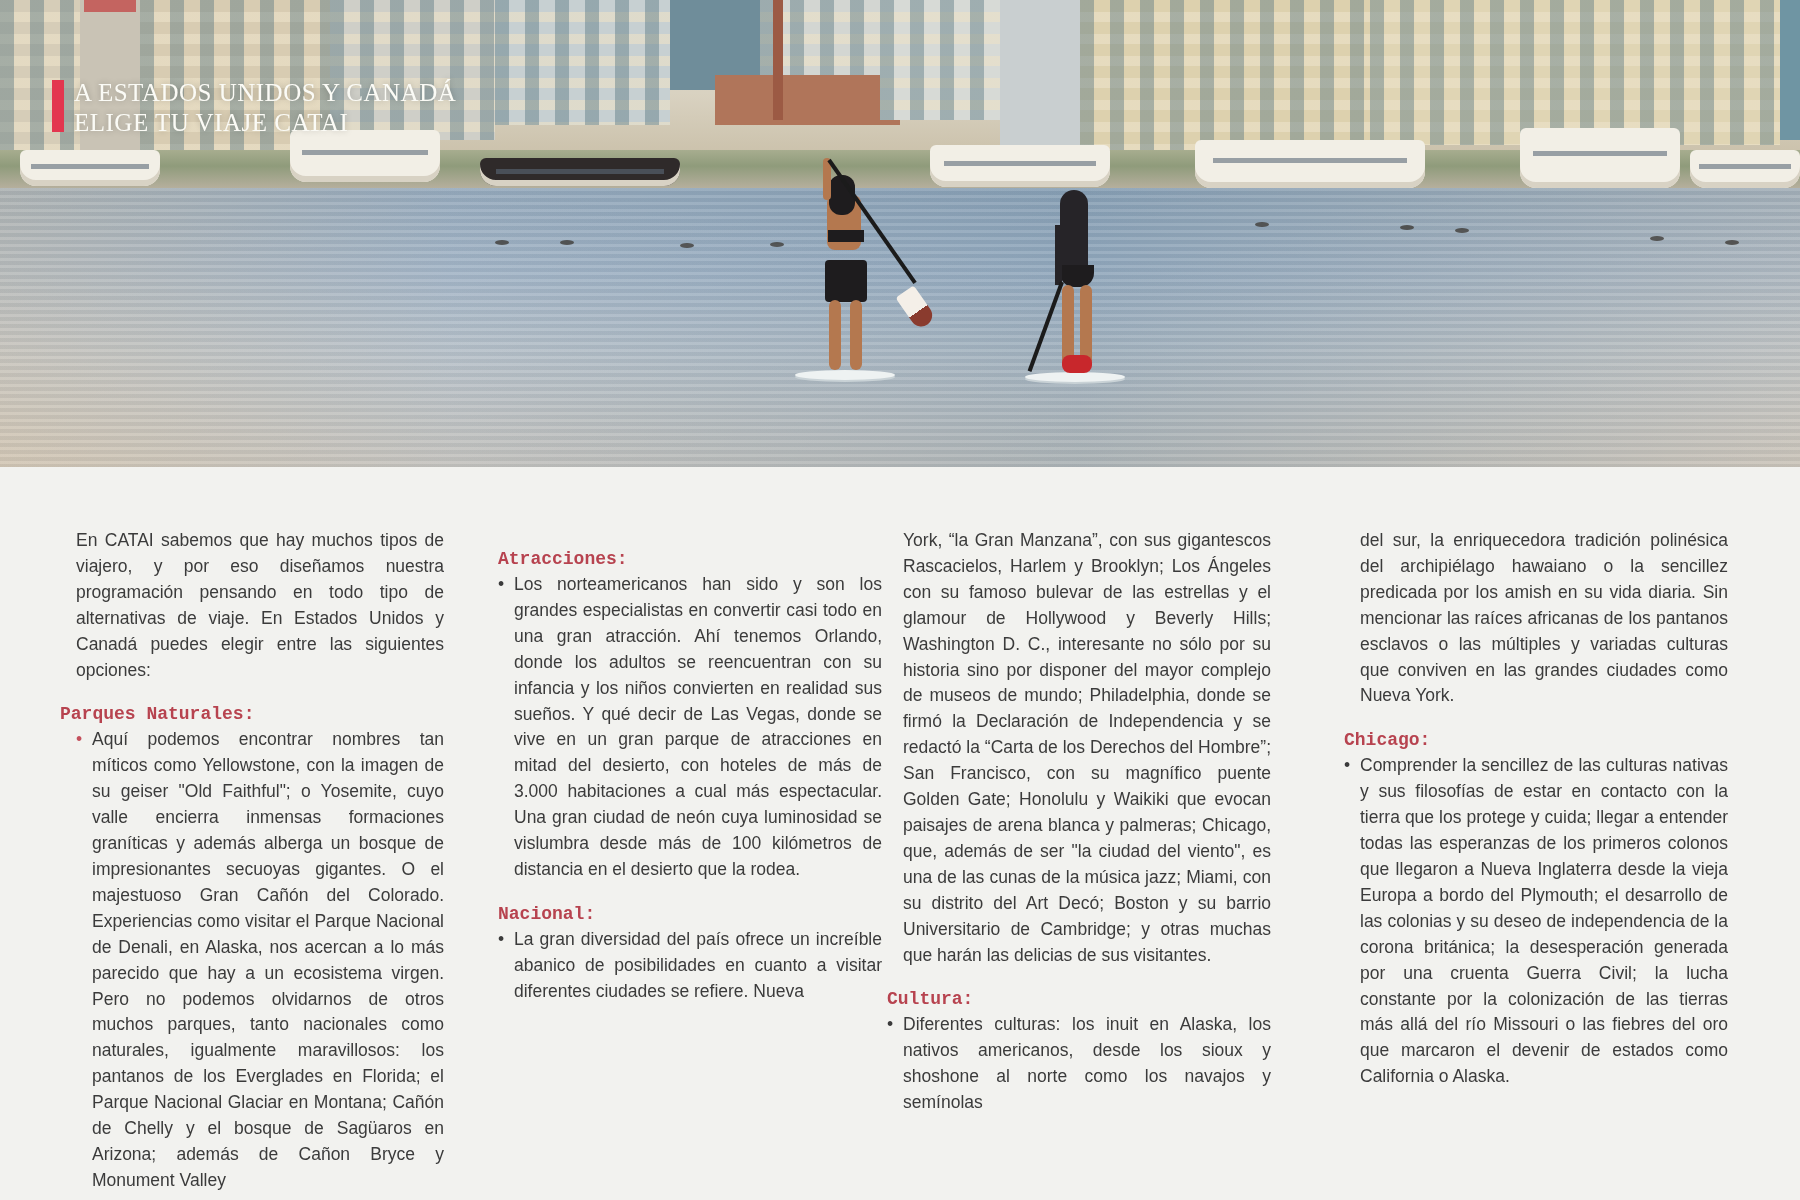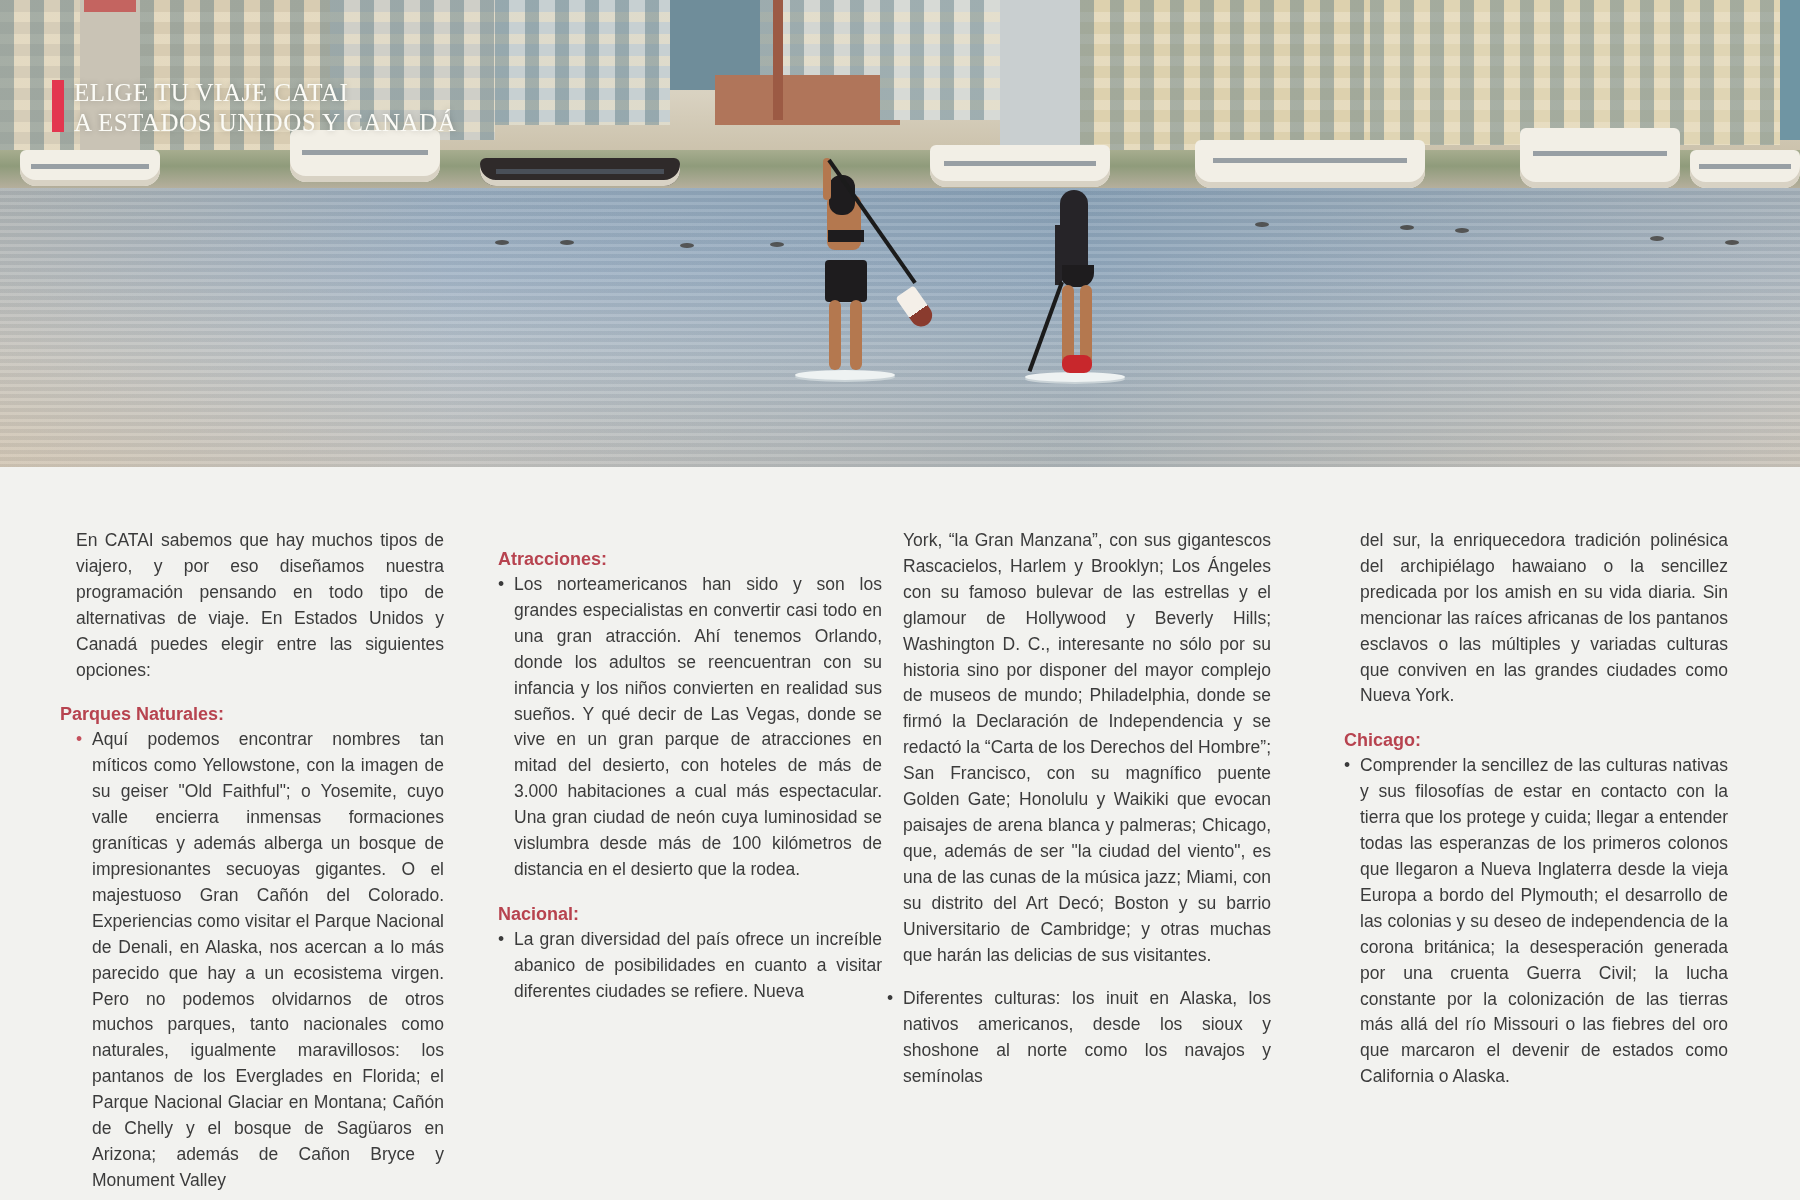--- a/index.html
+++ b/index.html
@@ -31,21 +31,21 @@
   .shaft { position:absolute; width:4px; background:#1b1b1b; transform-origin:top center; }
   .blade { position:absolute; width:22px; height:40px; background:linear-gradient(180deg,#f4efe8 0 60%,#8a3b2e 60%); border-radius:4px 4px 12px 12px; }
 
   .hero-title { position:absolute; left:52px; top:78px; display:flex; align-items:stretch; }
   .hero-bar { width:12px; background:#e3364f; margin-right:10px; margin-top:2px; height:52px; }
   .hero-text { color:#fbfbf6; font-family:"Liberation Serif", "DejaVu Serif", serif; font-size:25px; line-height:30px; letter-spacing:0.5px; text-shadow:0 0 6px rgba(0,0,0,.25); }
 
   
   .col { position:absolute; top:528px; width:368px; font-size:17.5px; line-height:25.9px; text-align:justify; hyphens:manual; }
   .col p { margin:0; }
-  .col h3 { font-family:Liberation Sans, sans-serif; font-weight:bold; color:#b7434f; font-size:18px; line-height:26px; margin:18px 0 0 -16px; }
+  .col h3 { font-family:Liberation Mono, monospace; font-weight:bold; color:#b7434f; font-size:18px; line-height:26px; margin:18px 0 0 -16px; }
   .col h3.first { margin-top:0; }
   .bullet { position:relative; padding-left:0; }
   .bullet-dot { position:absolute; left:-16px; top:0; color:#3b3b3b; }
   .bullet-dot.red { color:#c4505c; }
   .gap { height:18px; }
 </style>
 </head>
 <body>
 
 <div class="hero">
@@ -107,22 +107,22 @@
     <div class="torso-skin" style="left:42px;top:95px;width:12px;height:85px;"></div>
     <div class="torso-skin" style="left:60px;top:95px;width:12px;height:85px;"></div>
     <div class="dark" style="left:35px;top:35px;width:7px;height:60px;background:#262428;"></div>
     <div class="shaft" style="left:40px;top:92px;height:95px;transform:rotate(20deg);"></div>
     <div class="torso-skin" style="left:42px;top:165px;width:30px;height:18px;background:#c8272c;border-radius:8px;"></div>
   </div>
 
   <div class="hero-title">
     <div class="hero-bar"></div>
     <div class="hero-text">
+      <div>A ESTADOS UNIDOS Y CANADÁ</div>
       <div>ELIGE TU VIAJE CATAI</div>
-      <div>A ESTADOS UNIDOS Y CANADÁ</div>
     </div>
   </div>
 </div>
 
 <div class="col" style="left:76px;">
   <p>En CATAI sabemos que hay muchos tipos de viajero, y por eso diseñamos nuestra programación pensando en todo tipo de alternativas de viaje. En Estados Unidos y Canadá puedes elegir entre las siguientes opciones:</p>
   <div class="gap"></div>
   <h3 class="first">Parques Naturales:</h3>
   <div class="bullet" style="margin-left:16px;">
     <span class="bullet-dot red">•</span>
@@ -141,20 +141,21 @@
   <h3 class="first">Nacional:</h3>
   <div class="bullet">
     <span class="bullet-dot">•</span>
     <p>La gran diversidad del país ofrece un increíble abanico de posibilidades en cuanto a visitar diferentes ciudades se refiere. Nueva</p>
   </div>
 </div>
 
 <div class="col" style="left:903px;">
   <p>York, “la Gran Manzana”, con sus gigantescos Rascacielos, Harlem y Brooklyn; Los Ángeles con su famoso bulevar de las estrellas y el glamour de Hollywood y Beverly Hills; Washington D. C., interesante no sólo por su historia sino por disponer del mayor complejo de museos de mundo; Philadelphia, donde se firmó la Declaración de Independencia y se redactó la “Carta de los Derechos del Hombre”; San Francisco, con su magnífico puente Golden Gate; Honolulu y Waikiki que evocan paisajes de arena blanca y palmeras; Chicago, que, además de ser "la ciudad del viento", es una de las cunas de la música jazz; Miami, con su distrito del Art Decó; Boston y su barrio Universitario de Cambridge; y otras muchas que harán las delicias de sus visitantes.</p>
   <div class="gap"></div>
+  <h3 class="first">Cultura:</h3>
   <div class="bullet">
     <span class="bullet-dot">•</span>
     <p>Diferentes culturas: los inuit en Alaska, los nativos americanos, desde los sioux y shoshone al norte como los navajos y semínolas</p>
   </div>
 </div>
 
 <div class="col" style="left:1360px;">
   <p>del sur, la enriquecedora tradición polinésica del archipiélago hawaiano o la sencillez predicada por los amish en su vida diaria. Sin mencionar las raíces africanas de los pantanos esclavos o las múltiples y variadas culturas que conviven en las grandes ciudades como Nueva York.</p>
   <div class="gap"></div>
   <h3 class="first">Chicago:</h3>

